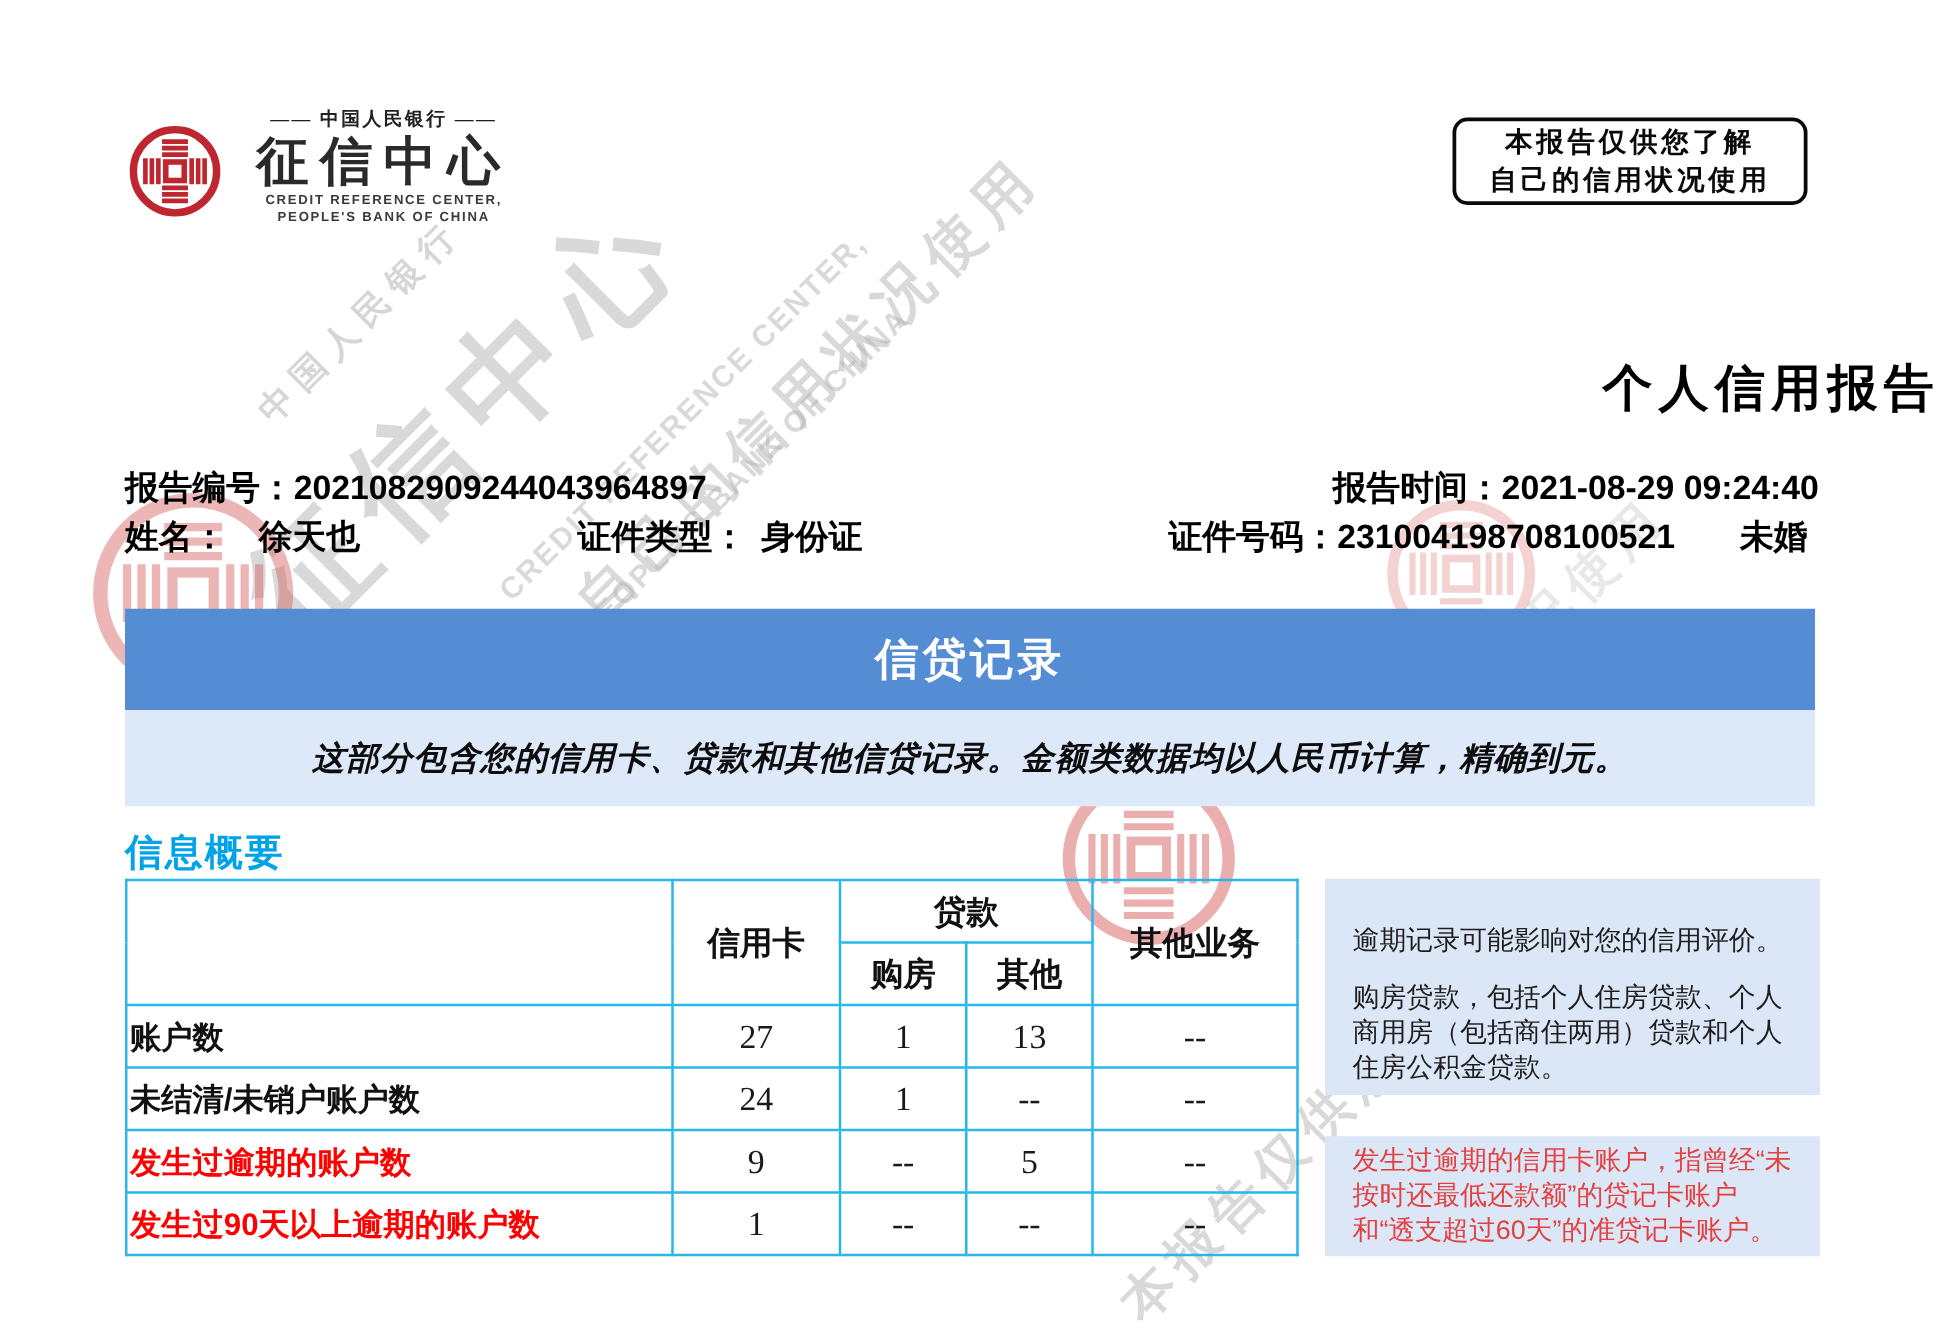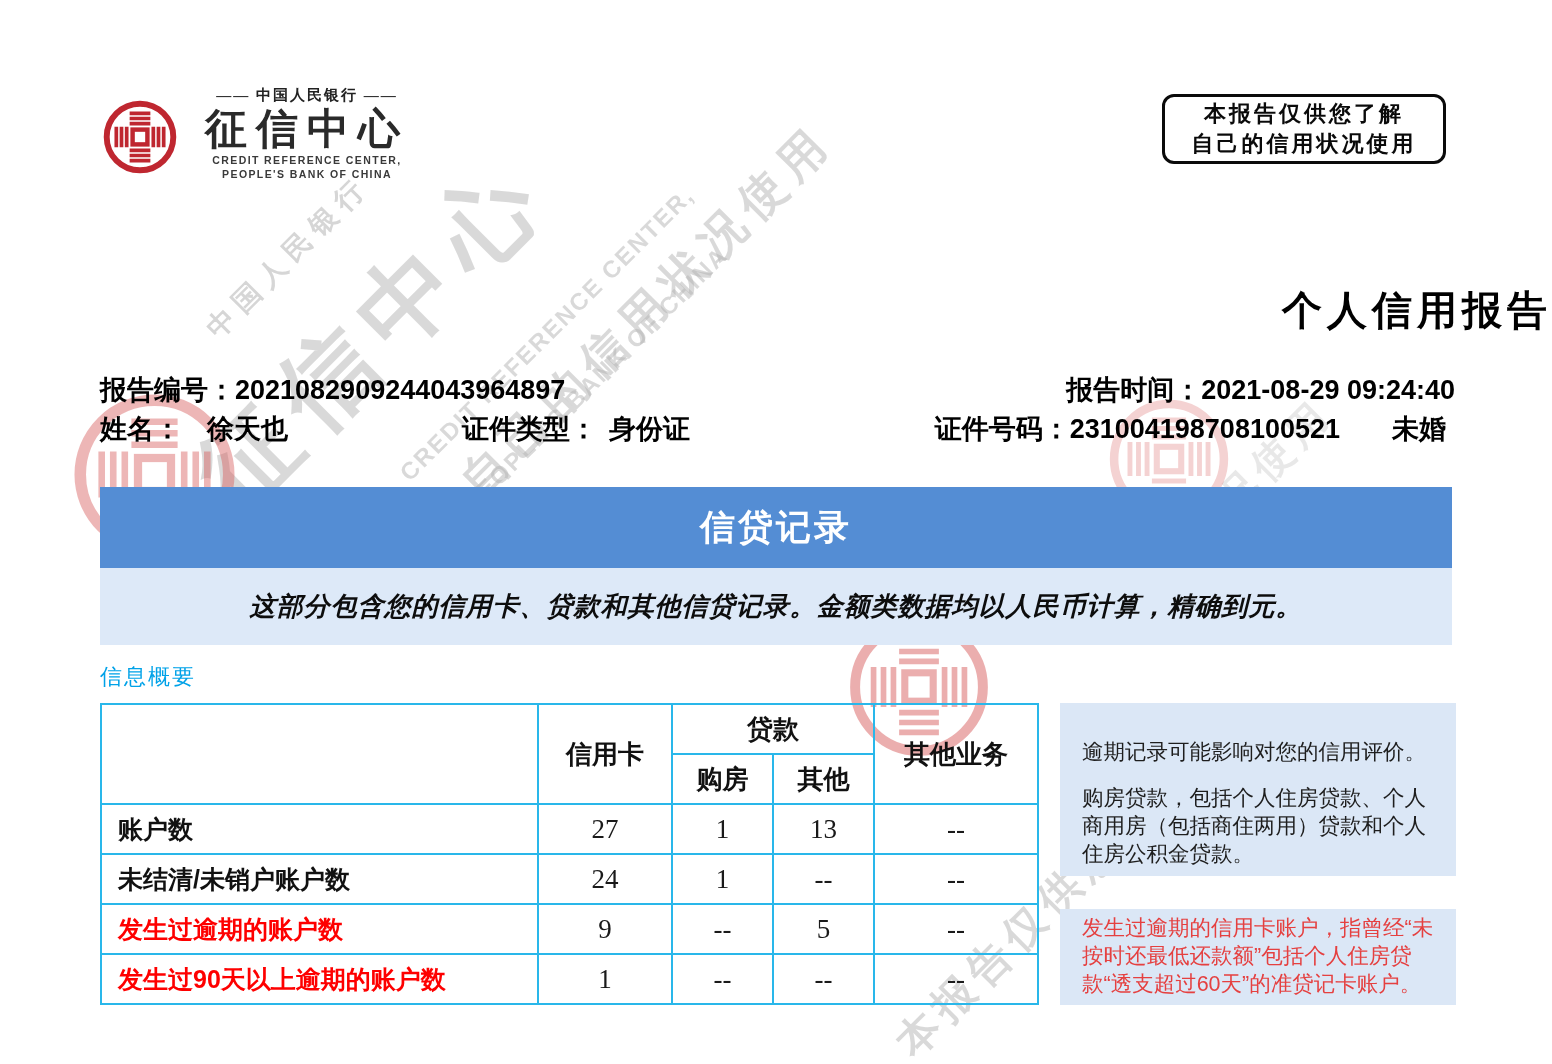--- a/index.html
+++ b/index.html
@@ -46,25 +46,25 @@
   .info-idtype .val{margin-left:12px;}
   .info-right{position:absolute;right:106px;top:411px;display:flex;gap:52px;}
   
   .banner{position:absolute;left:100px;top:487px;width:1352px;height:81px;background:#548dd4;
           display:flex;align-items:center;justify-content:center;}
   .banner span{color:#fff;font-size:35px;font-weight:600;letter-spacing:3px;}
   .band{position:absolute;left:100px;top:568px;width:1352px;height:77px;background:#dde9f8;
         display:flex;align-items:center;justify-content:center;}
   .band span{font-size:26px;font-weight:700;font-style:italic;color:#0d0d0d;letter-spacing:1px;}
   
-  .sec-heading{position:absolute;left:100px;top:662px;font-size:22px;font-weight:400;color:#00a2e8;letter-spacing:2px;}
+  .sec-heading{position:absolute;left:100px;top:662px;font-size:30px;font-weight:700;color:#00a2e8;letter-spacing:2px;}
   
   table.summary{position:absolute;left:100px;top:703px;border-collapse:collapse;table-layout:fixed;background:transparent;}
   table.summary td{border:2px solid #29b7ea;text-align:center;vertical-align:middle;padding:0;background:transparent;}
-  table.summary td.lbl{text-align:left;padding-left:16px;font-size:25px;font-weight:700;}
+  table.summary td.lbl{text-align:left;padding-left:2px;font-size:25px;font-weight:700;}
   table.summary td.hdr{font-size:26px;font-weight:700;}
   table.summary td.val{font-family:"Liberation Serif",serif;font-size:27px;color:#1a1a1a;}
   tr.alert td.lbl{color:#fe0000;}
   
   .note{position:absolute;left:1060px;width:396px;background:#dbe7f6;display:flex;align-items:center;
         padding:0 22px;box-sizing:border-box;font-size:21.5px;line-height:1.3;color:#1e1e1e;}
   .note-1{top:703px;height:100px;}
   .note-2{top:778px;height:98px;align-items:center;}
   .note-3{top:909px;height:96px;color:#e54040;}
 </style>
@@ -204,17 +204,17 @@
     </tbody>
       </table>
 
     <div class="note note-1">
       <span>逾期记录可能影响对您的信用评价。</span>
     </div>
     <div class="note note-2">
       <span>购房贷款，包括个人住房贷款、个人商用房（包括商住两用）贷款和个人住房公积金贷款。</span>
     </div>
     <div class="note note-3">
-      <span>发生过逾期的信用卡账户，指曾经“未按时还最低还款额”包括个人住房贷款“透支超过60天”的准贷记卡账户。</span>
+      <span>发生过逾期的信用卡账户，指曾经“未按时还最低还款额”的贷记卡账户和“透支超过60天”的准贷记卡账户。</span>
     </div>
 
   </div>
 </div>
 
 </body></html>

